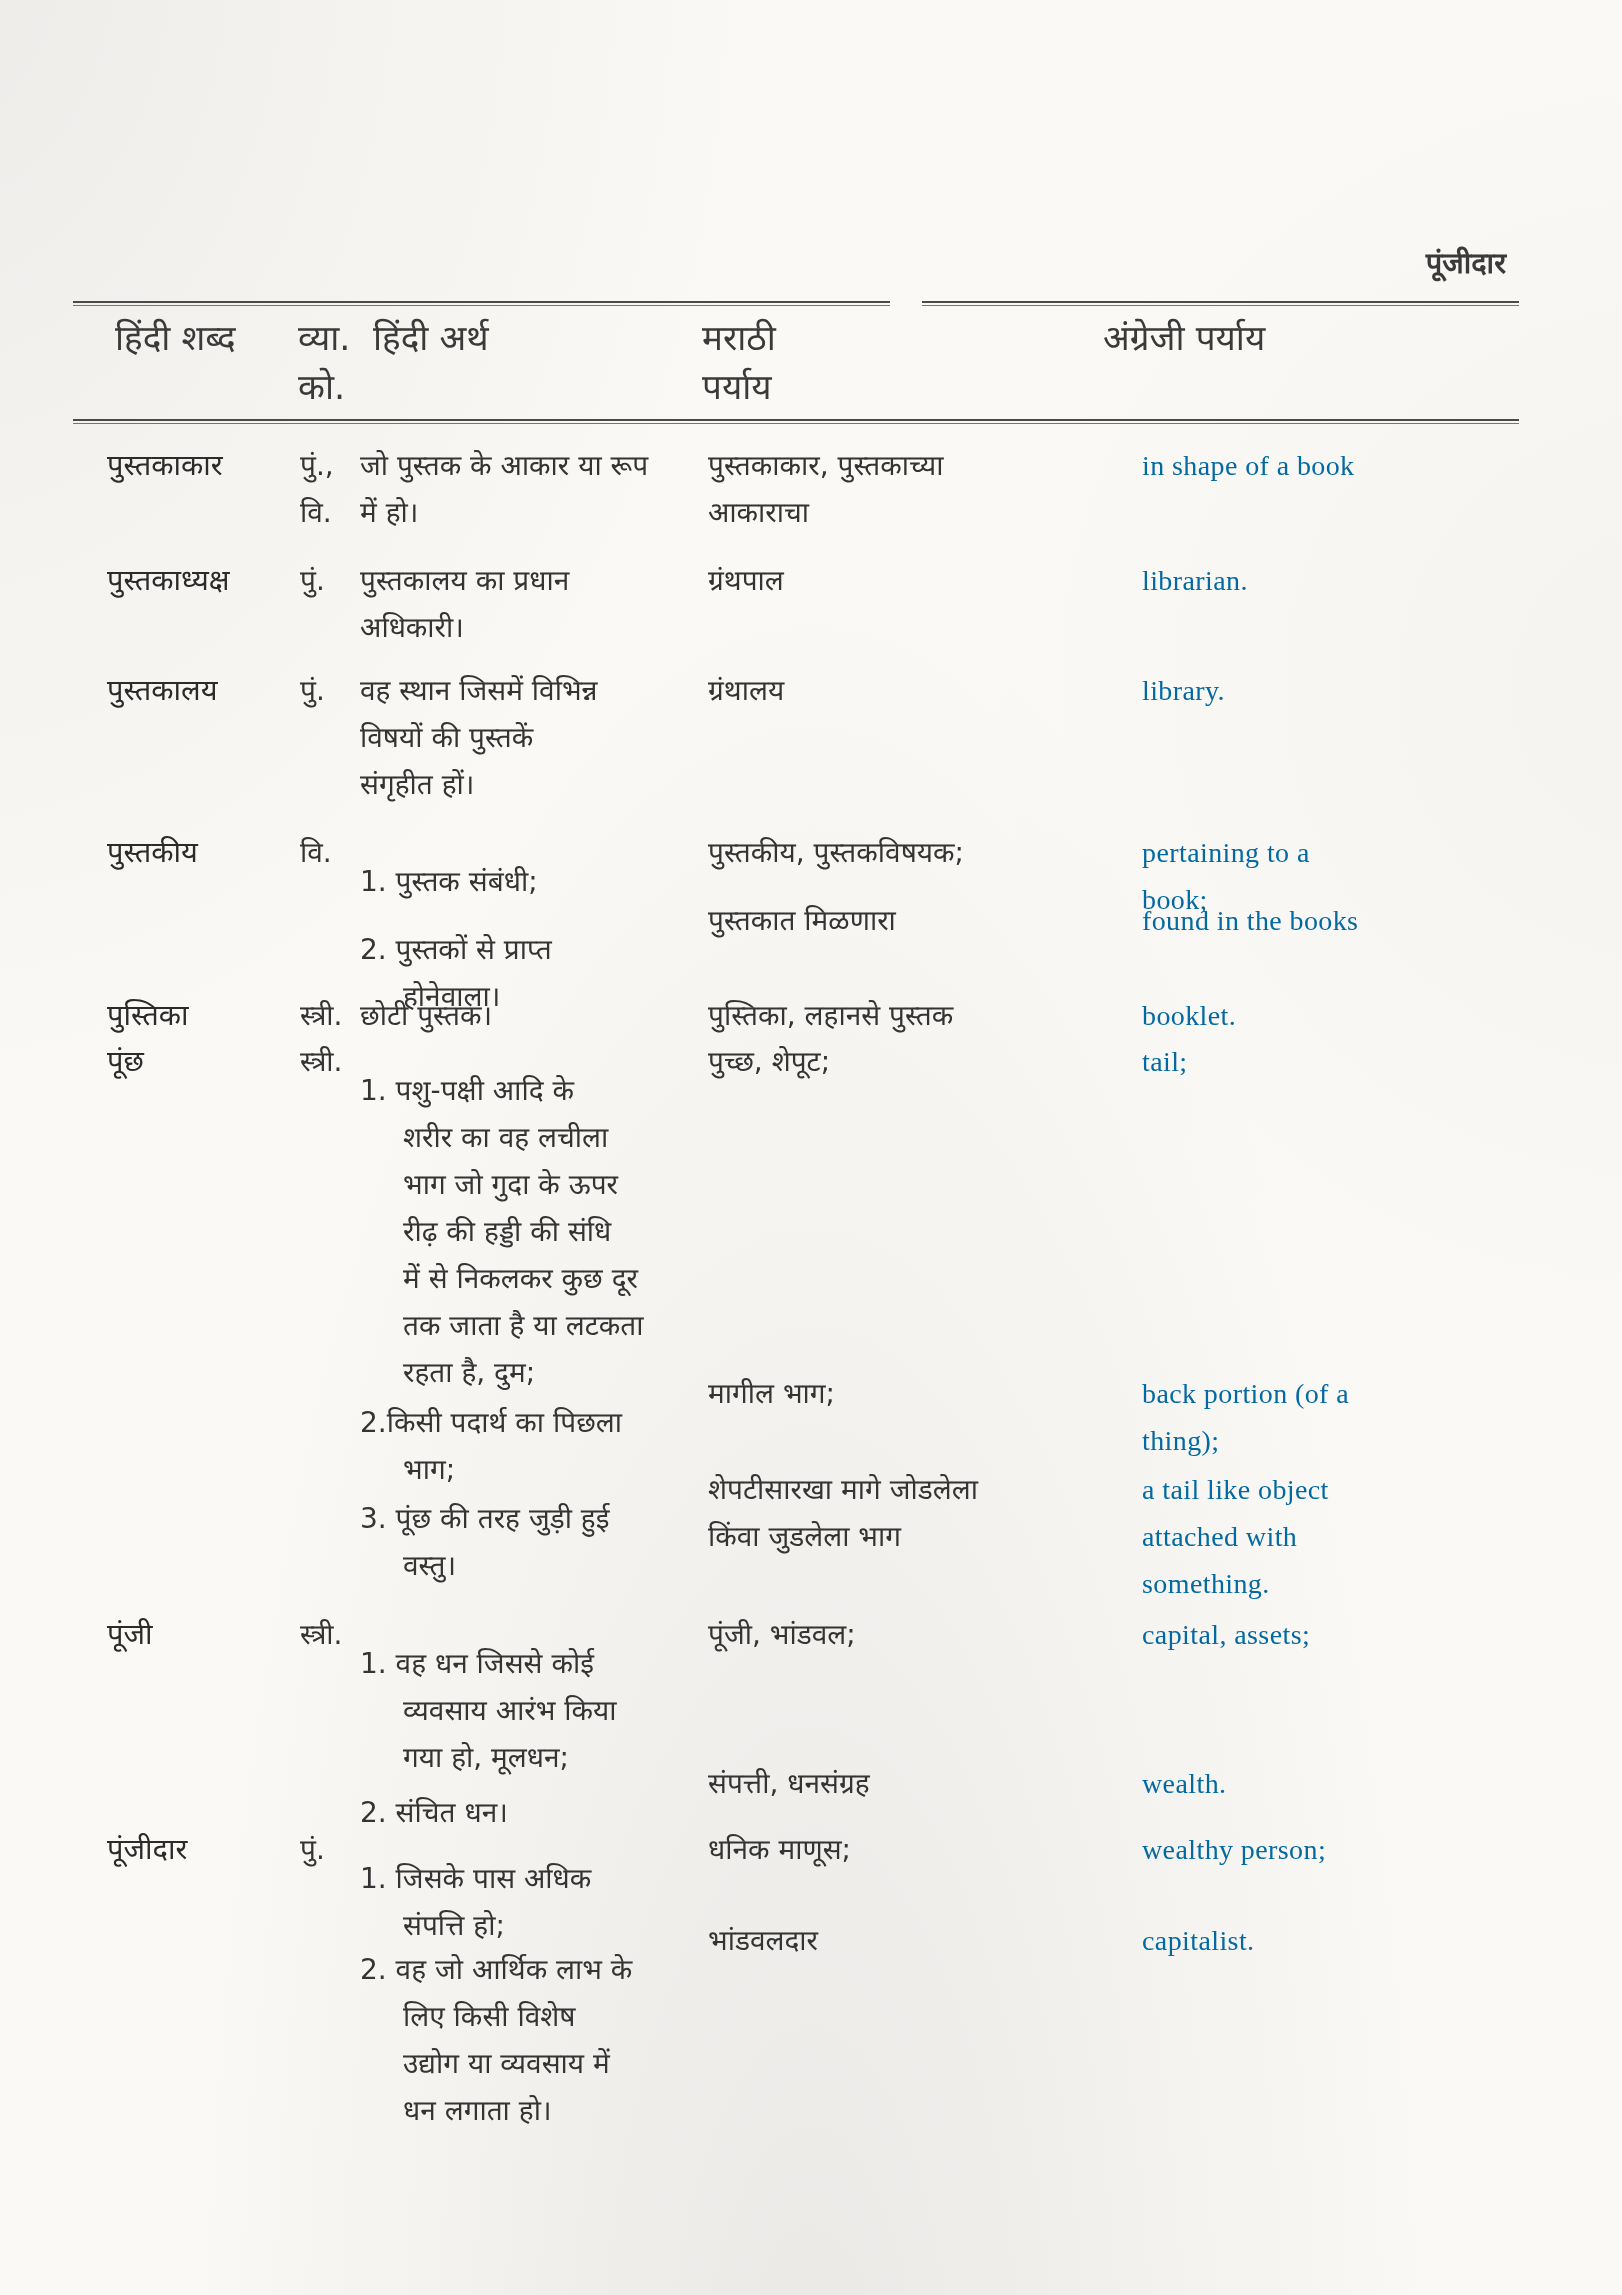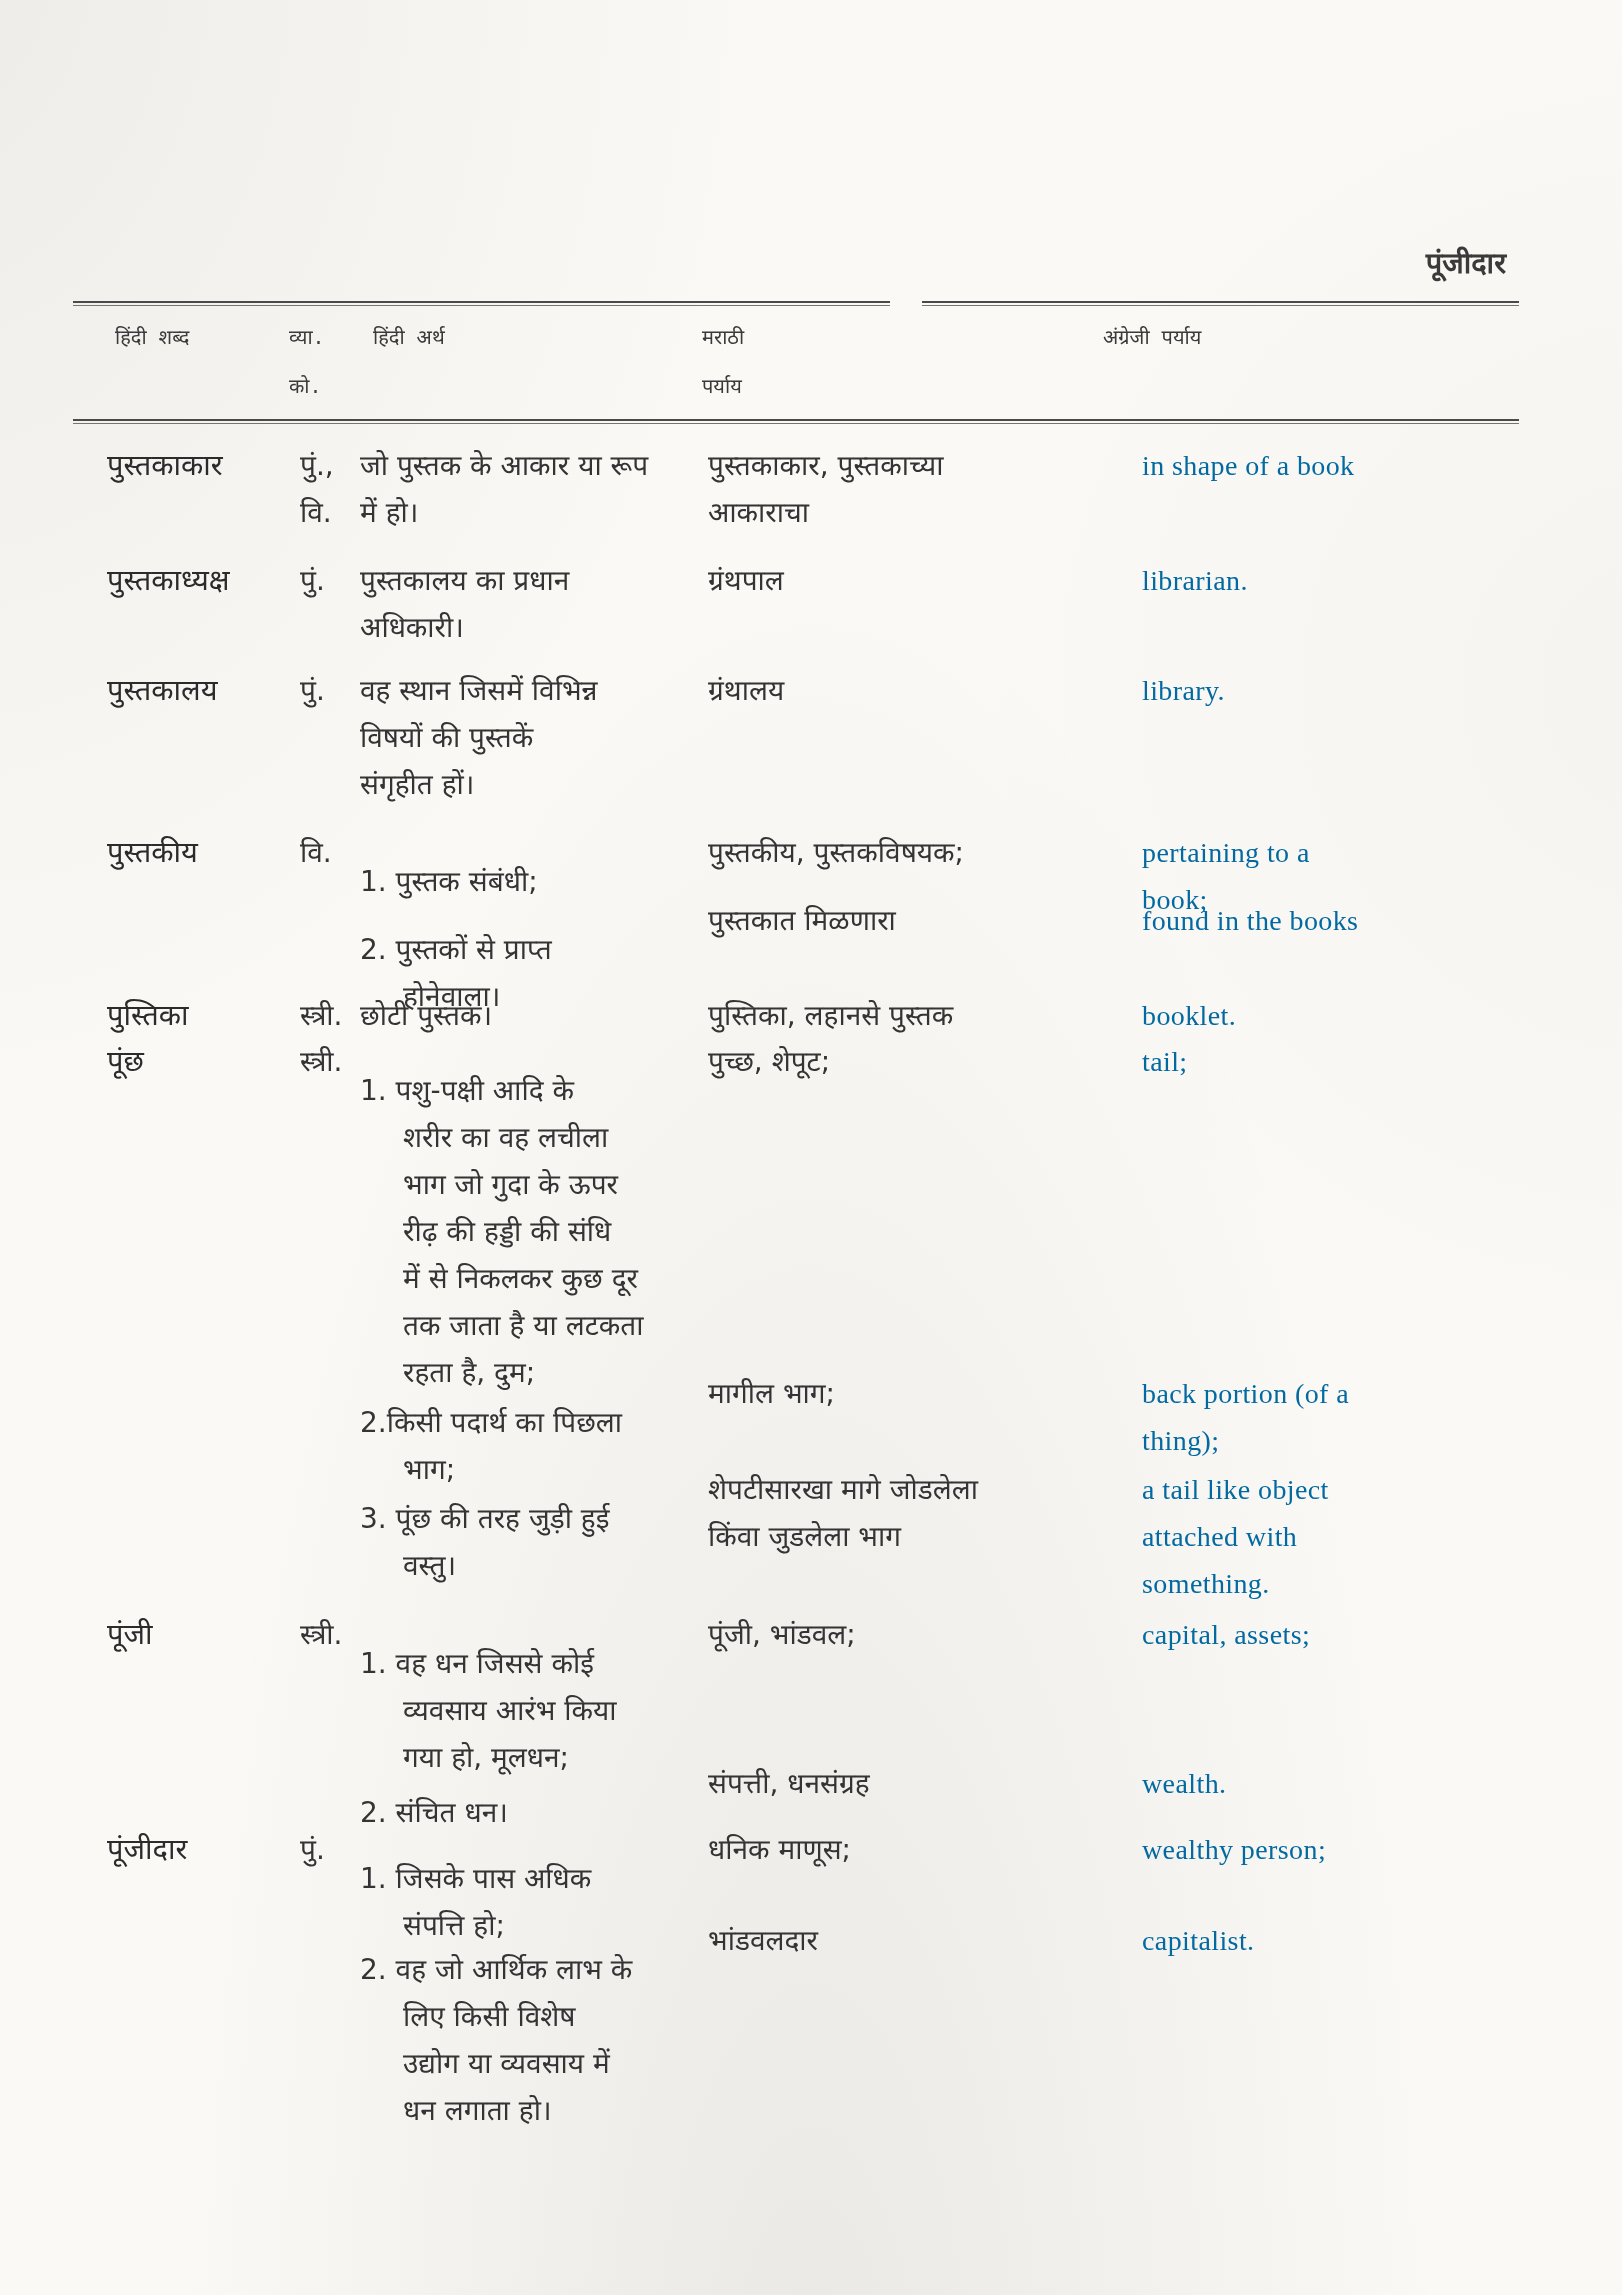--- a/index.html
+++ b/index.html
@@ -22,22 +22,22 @@
   .running-head{
     position:absolute;top:242px;right:116px;
     font-size:29px;font-weight:bold;color:#3a3a3a;
   }
 
   .rule{position:absolute;height:5.4px;
     background:linear-gradient(to bottom,#4a4a4a 0 2.3px,transparent 2.3px 3.8px,#757575 3.8px 5.4px);
   }
 
   .colhead{
-    position:absolute;top:314px;font-size:20px;color:#3a3a3a;
-    line-height:49px;white-space:pre-line;font-family:Liberation Mono, monospace;
+    position:absolute;top:314px;font-size:35px;color:#3a3a3a;
+    line-height:49px;white-space:pre-line;
   }
 
   .row{position:absolute;left:107px;width:1500px;}
   .c{position:absolute;top:0;white-space:pre-line;font-size:28px;line-height:47px;color:#343434;}
   .c-head{left:0;width:196px;font-weight:normal;font-size:29px;color:#2b2b2b;}
   .c-gram{left:193px;width:69px;}
   .c-hindi{left:253px;width:340px;}
   .c-marathi{left:585px;width:432px;margin-left:16px;}
   .c-english{
     left:1035px;width:436px;
@@ -49,21 +49,21 @@
 <body>
 
 <div class="page">
 
   <div class="running-head">पूंजीदार</div>
 
   <div class="rule" style="left:73px;top:301px;width:817px;"></div>
   <div class="rule" style="left:922px;top:301px;width:597px;"></div>
 
   <div class="colhead" style="left:115px;">हिंदी शब्द</div>
-  <div class="colhead" style="left:289px;">व्या.
+  <div class="colhead" style="left:298px;">व्या.
 को.</div>
   <div class="colhead" style="left:373px;">हिंदी अर्थ</div>
   <div class="colhead" style="left:702px;">मराठी
 पर्याय</div>
   <div class="colhead" style="left:1103px;">अंग्रेजी पर्याय</div>
 
   <div class="rule" style="left:73px;top:419px;width:1446px;"></div>
 
   <div class="row" style="top:442px;">
     <div class="c c-head">पुस्तकाकार</div>

